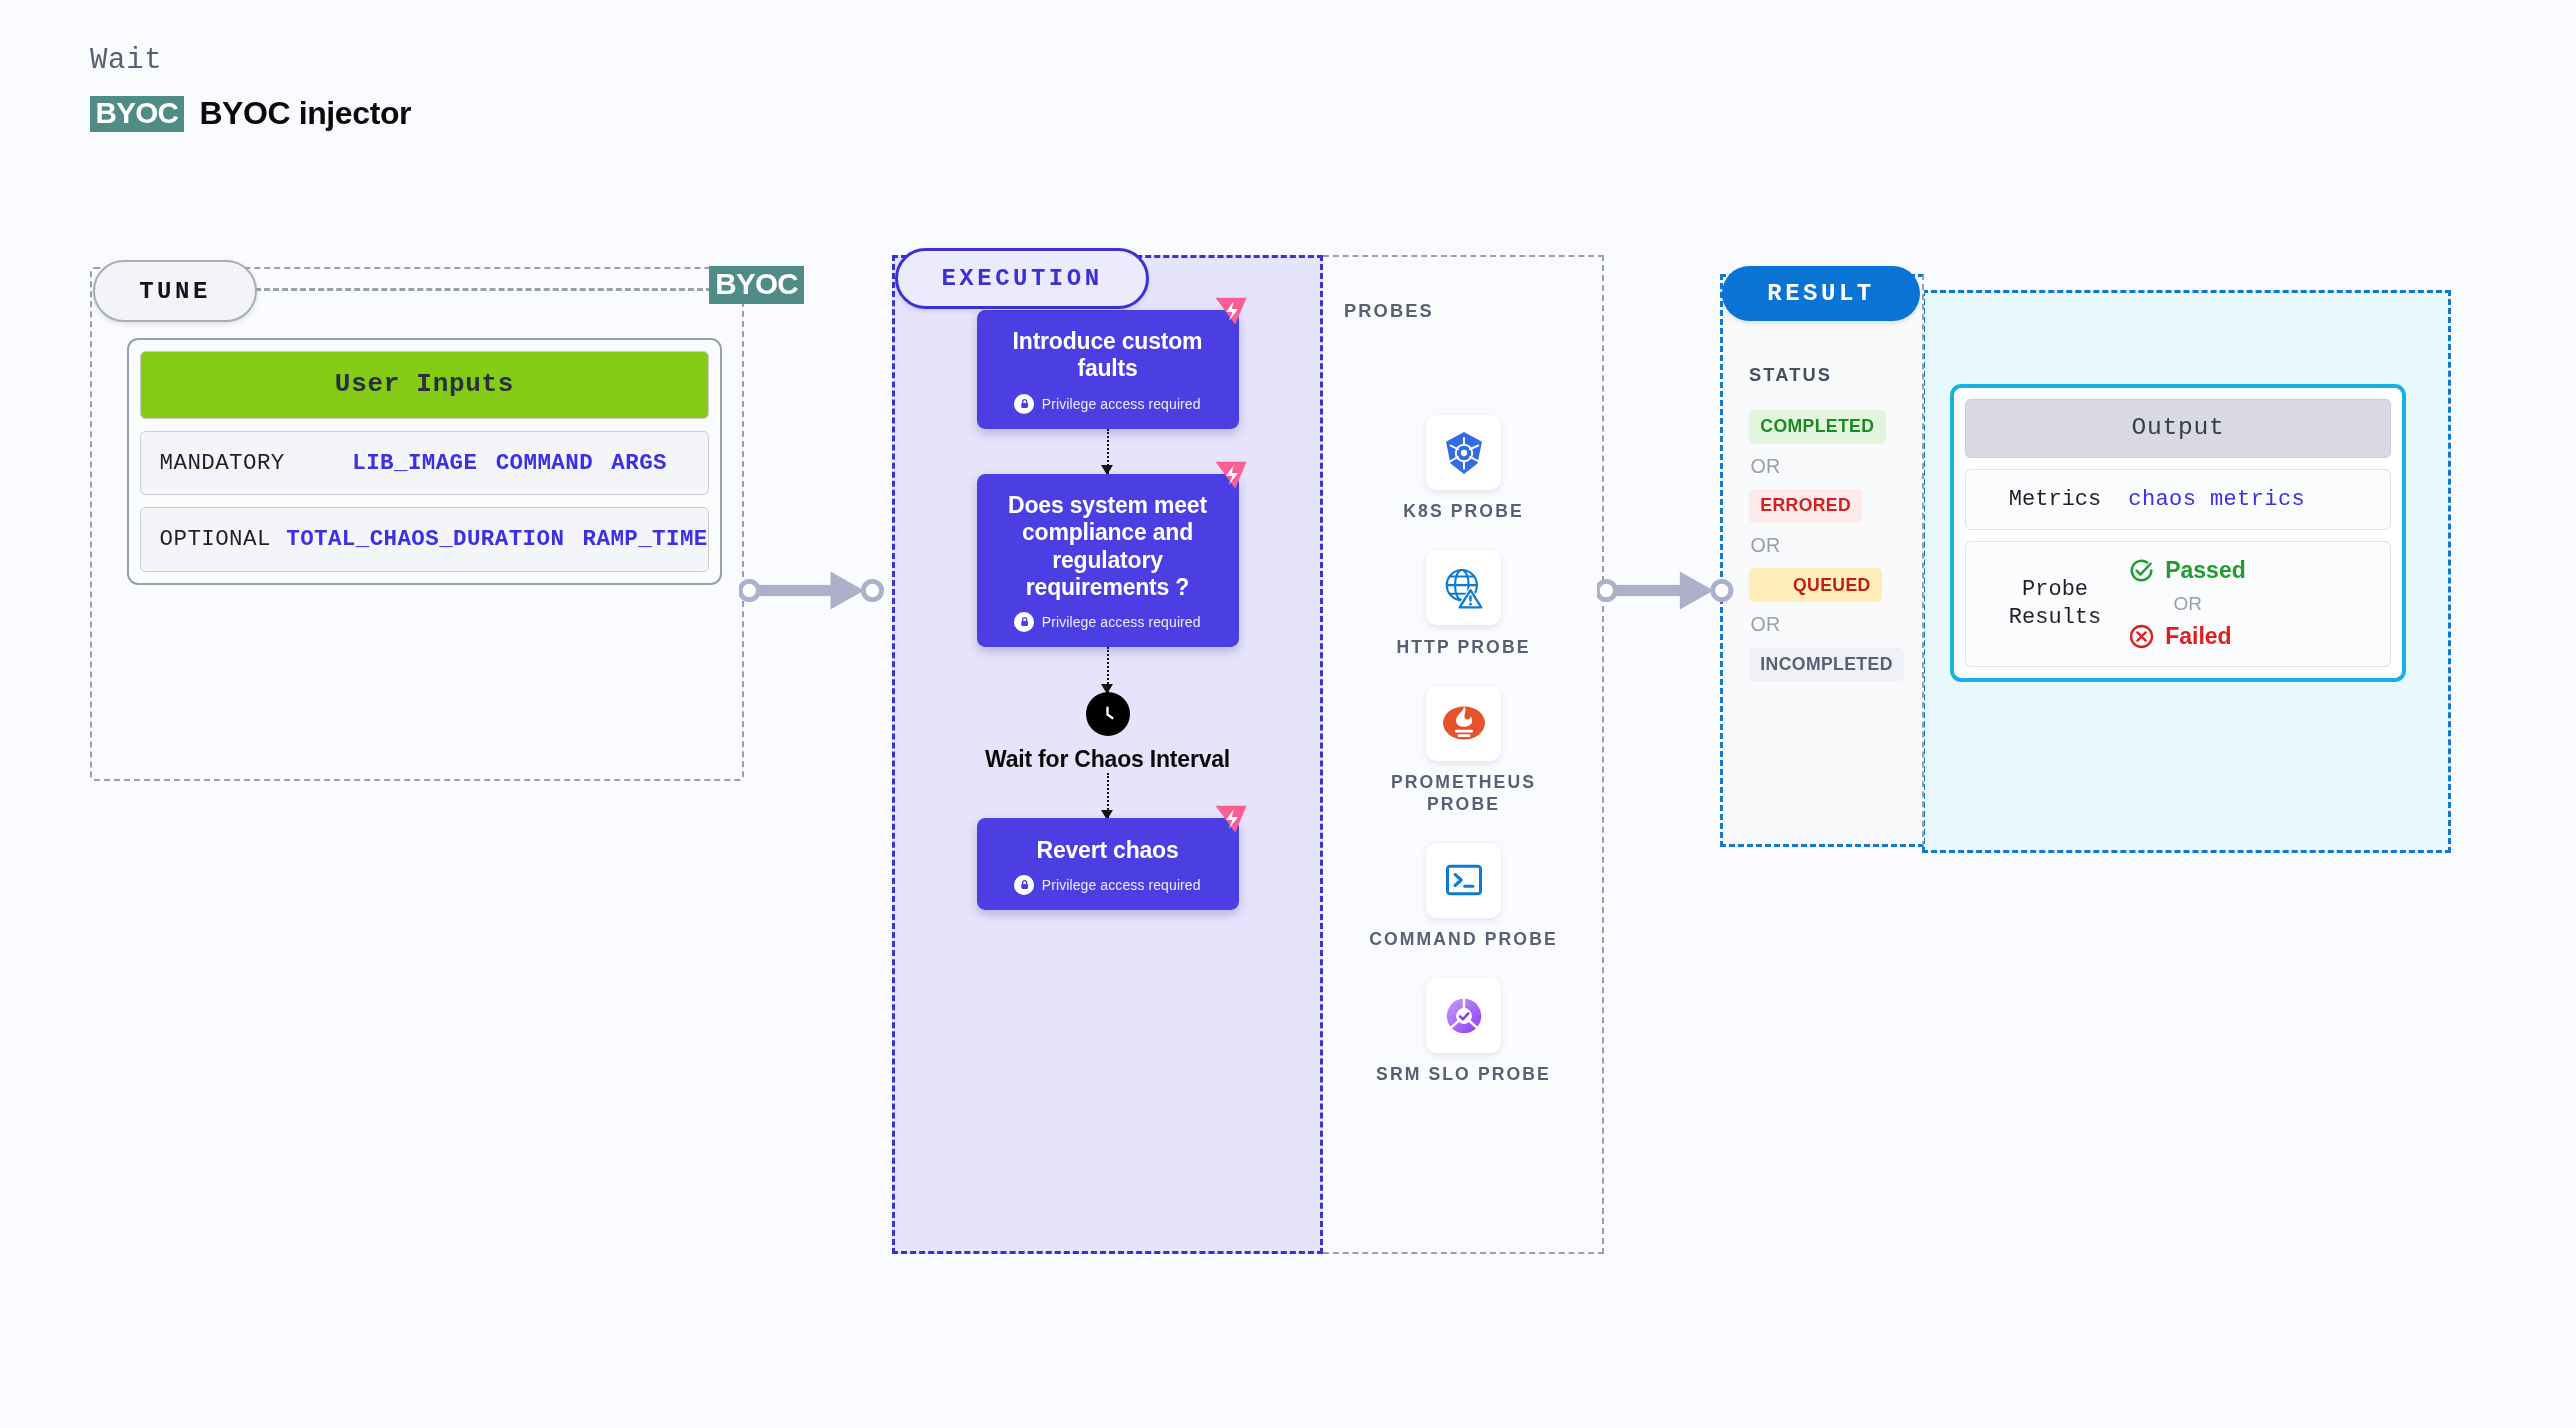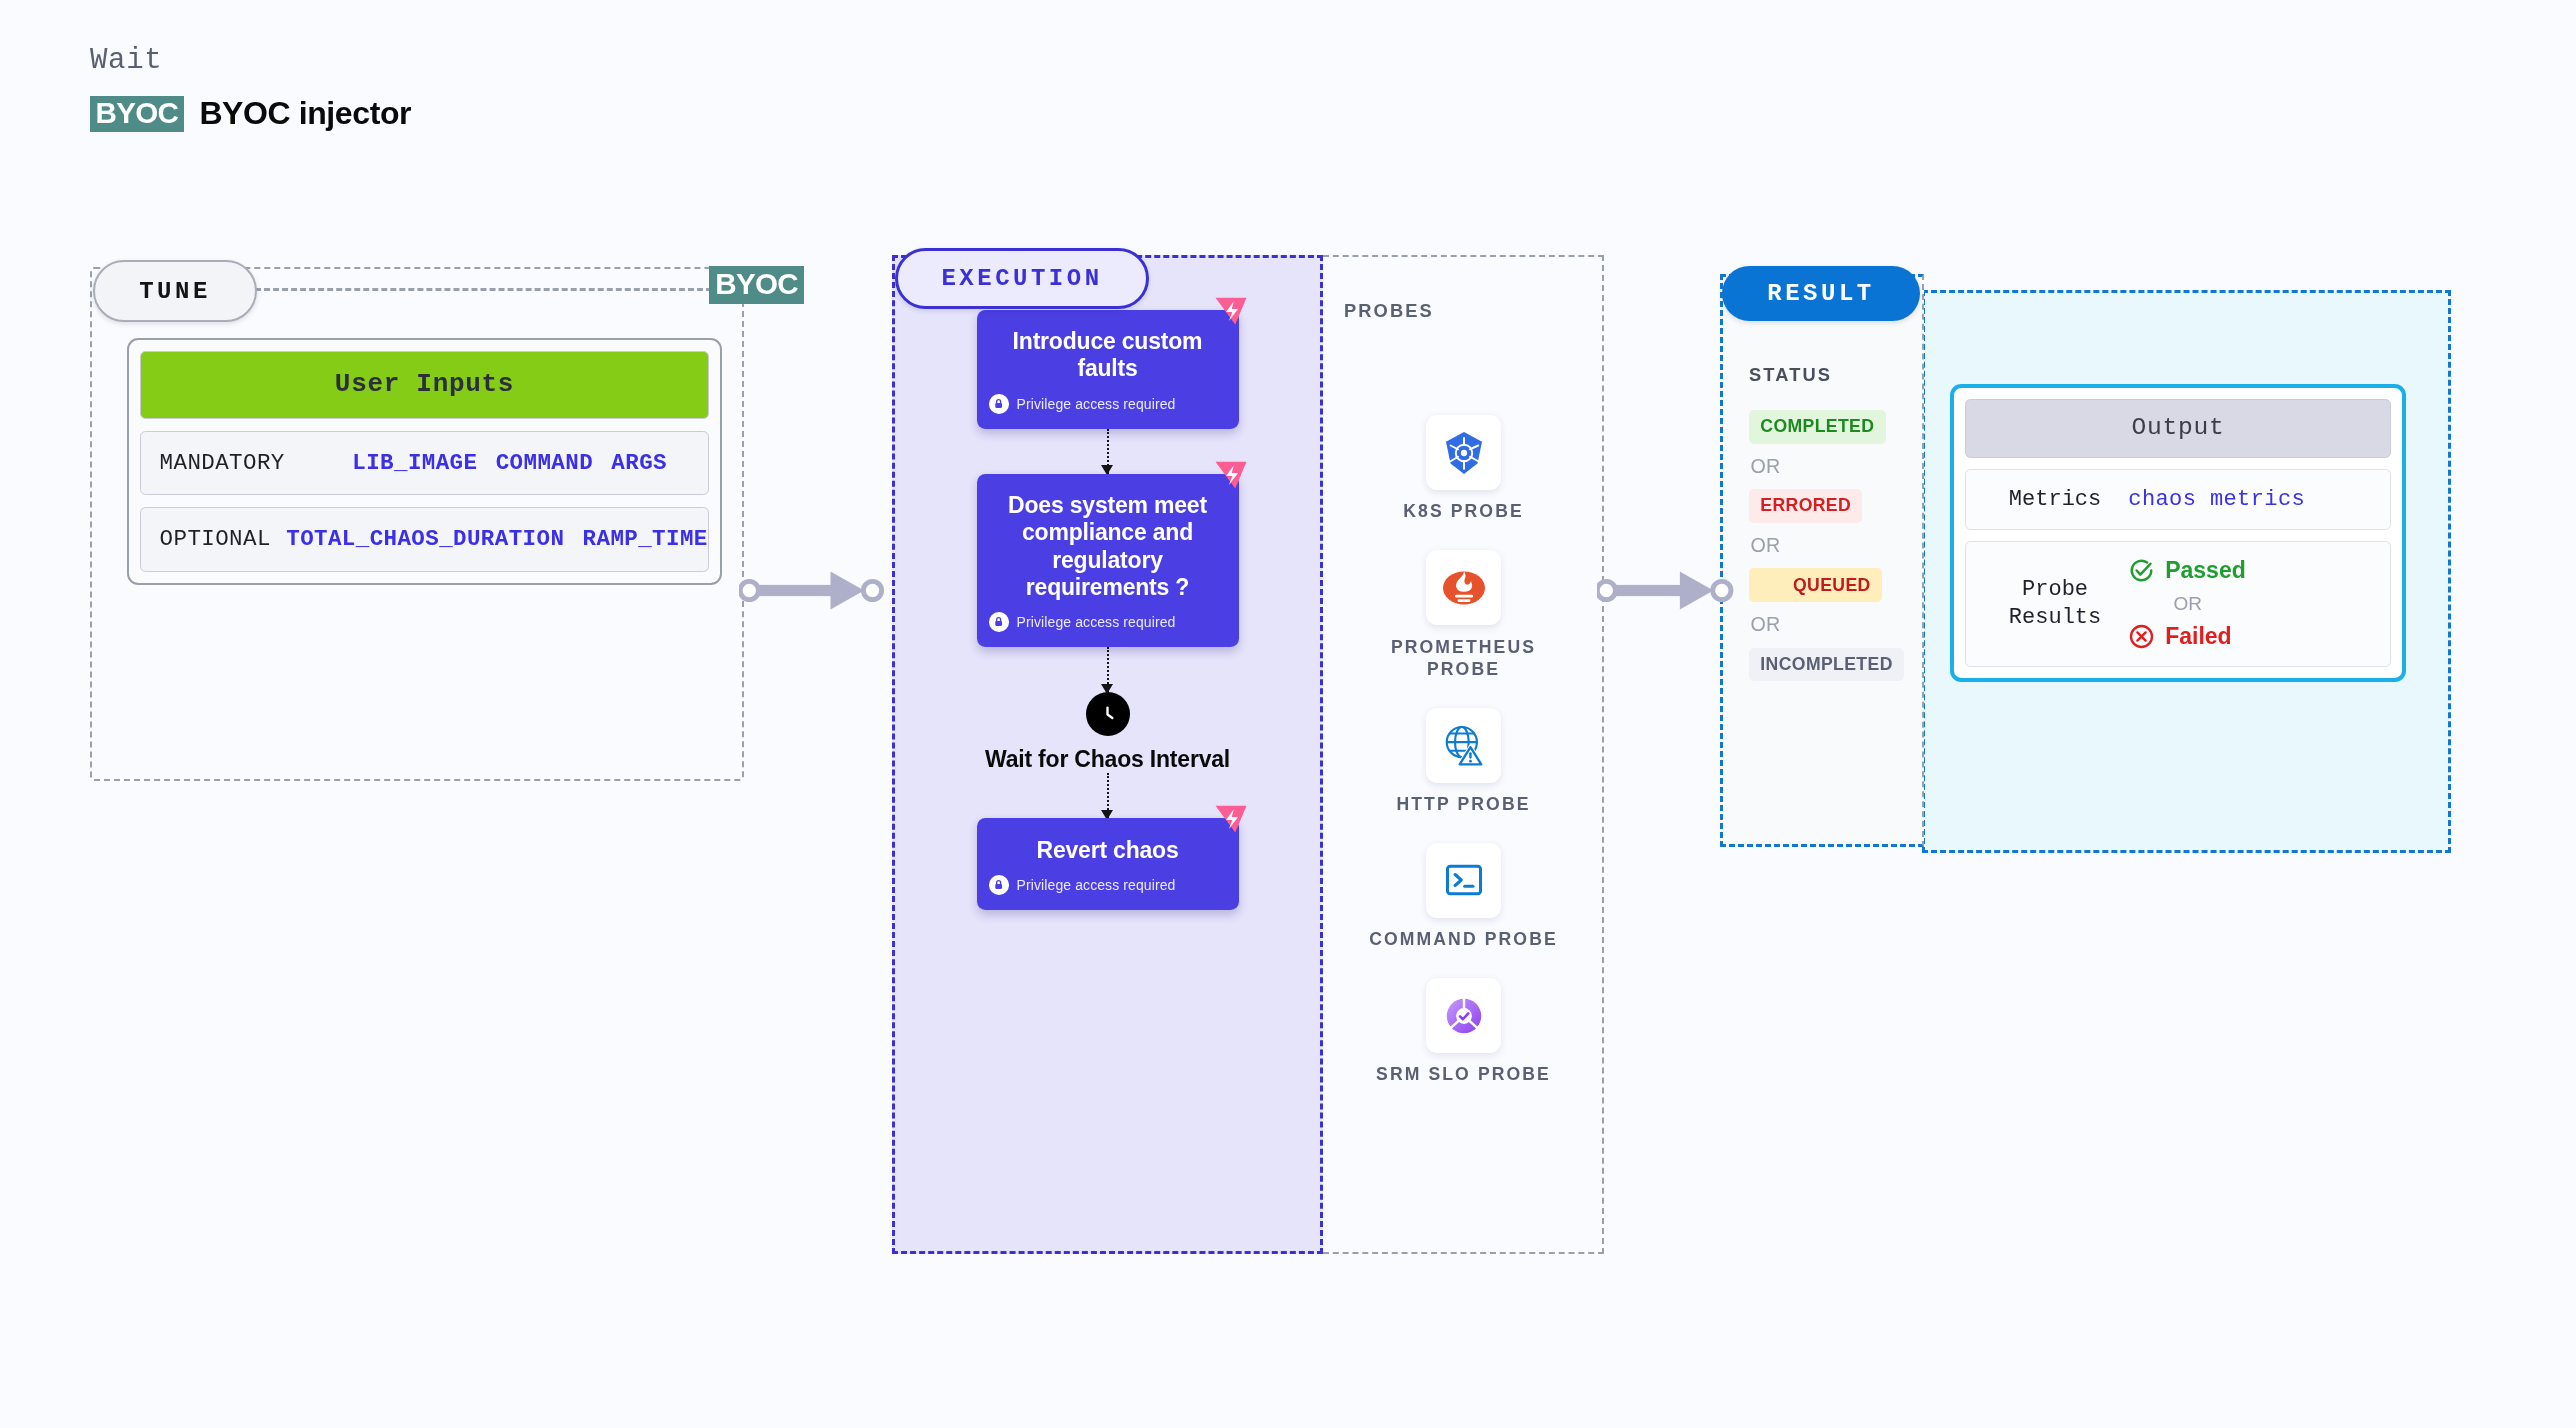--- a/index.html
+++ b/index.html
@@ -188,21 +188,21 @@
   .exec-node-title {
     color: #ffffff;
     font-size: 23px;
     font-weight: bold;
     line-height: 1.18;
     letter-spacing: -0.2px;
   }
   .priv-row {
     display: flex;
     align-items: center;
-    justify-content: flex-start;
+    justify-content: center;
     gap: 7.7px;
     margin-top: 11.3px;
   }
   .lock-icon {
     width: 19.7px; height: 19.7px;
     border-radius: 50%;
     background: #ffffff;
     display: flex; align-items: center; justify-content: center;
     flex: 0 0 auto;
   }
@@ -538,45 +538,45 @@
           <path d="M32 12 V21 M32 43 V53 M14 22 L24 27 M40 37 L51 43 M51 22 L40 27 M24 37 L14 43"></path>
         </g>
         <circle cx="32" cy="32" r="4.2" fill="#ffffff"></circle>
       </svg>
     </div>
     <div class="probe-label">K8S PROBE</div>
   </div>
 
   <div class="probe-item">
     <div class="probe-card">
-      <svg width="48" height="48" viewBox="0 0 64 64">
-        <ellipse cx="32" cy="32" rx="28" ry="22" fill="#e6522c"></ellipse>
-        <path d="M32 10 c5 7 -1 10 1 15 c2 4 7 3 8 -2 c4 6 2 14 -9 14 c-11 0 -13 -9 -8 -15 c3 -4 7 -6 8 -12 Z" fill="#ffffff"></path>
-        <rect x="20" y="41" width="24" height="3.6" rx="1.6" fill="#ffffff"></rect>
-        <rect x="23.5" y="47" width="17" height="3.6" rx="1.6" fill="#ffffff"></rect>
-      </svg>
-    </div>
-    <div class="probe-label">PROMETHEUS PROBE</div>
-  </div>
-
-  <div class="probe-item">
-    <div class="probe-card">
       <svg width="46" height="46" viewBox="0 0 64 64">
         <g fill="none" stroke="#0b7bd4" stroke-width="3">
           <circle cx="29" cy="28" r="21"></circle>
           <ellipse cx="29" cy="28" rx="9.5" ry="21"></ellipse>
           <path d="M8 28 H50 M11.5 16 H46.5 M11.5 40 H46.5"></path>
         </g>
         <path d="M41 33 L58 60 H24 Z" fill="#ffffff" stroke="#ffffff" stroke-width="4" stroke-linejoin="round"></path>
         <path d="M41 35 L56 59 H26 Z" fill="none" stroke="#0b7bd4" stroke-width="3.2" stroke-linejoin="round"></path>
         <rect x="39.3" y="42" width="3.4" height="9" rx="1.6" fill="#0b7bd4"></rect>
         <circle cx="41" cy="54.5" r="2" fill="#0b7bd4"></circle>
       </svg>
     </div>
     <div class="probe-label">HTTP PROBE</div>
+  </div>
+
+  <div class="probe-item">
+    <div class="probe-card">
+      <svg width="48" height="48" viewBox="0 0 64 64">
+        <ellipse cx="32" cy="32" rx="28" ry="22" fill="#e6522c"></ellipse>
+        <path d="M32 10 c5 7 -1 10 1 15 c2 4 7 3 8 -2 c4 6 2 14 -9 14 c-11 0 -13 -9 -8 -15 c3 -4 7 -6 8 -12 Z" fill="#ffffff"></path>
+        <rect x="20" y="41" width="24" height="3.6" rx="1.6" fill="#ffffff"></rect>
+        <rect x="23.5" y="47" width="17" height="3.6" rx="1.6" fill="#ffffff"></rect>
+      </svg>
+    </div>
+    <div class="probe-label">PROMETHEUS PROBE</div>
   </div>
 
   <div class="probe-item">
     <div class="probe-card">
       <svg width="44" height="44" viewBox="0 0 64 64">
         <rect x="8" y="12" width="48" height="40" rx="4" fill="none" stroke="#0b7bd4" stroke-width="4.4"></rect>
         <path d="M19 24 L28 32 L19 40" fill="none" stroke="#0b7bd4" stroke-width="4.4" stroke-linecap="round" stroke-linejoin="round"></path>
         <path d="M33 41 H45" fill="none" stroke="#0b7bd4" stroke-width="4.4" stroke-linecap="round"></path>
       </svg>
     </div>

